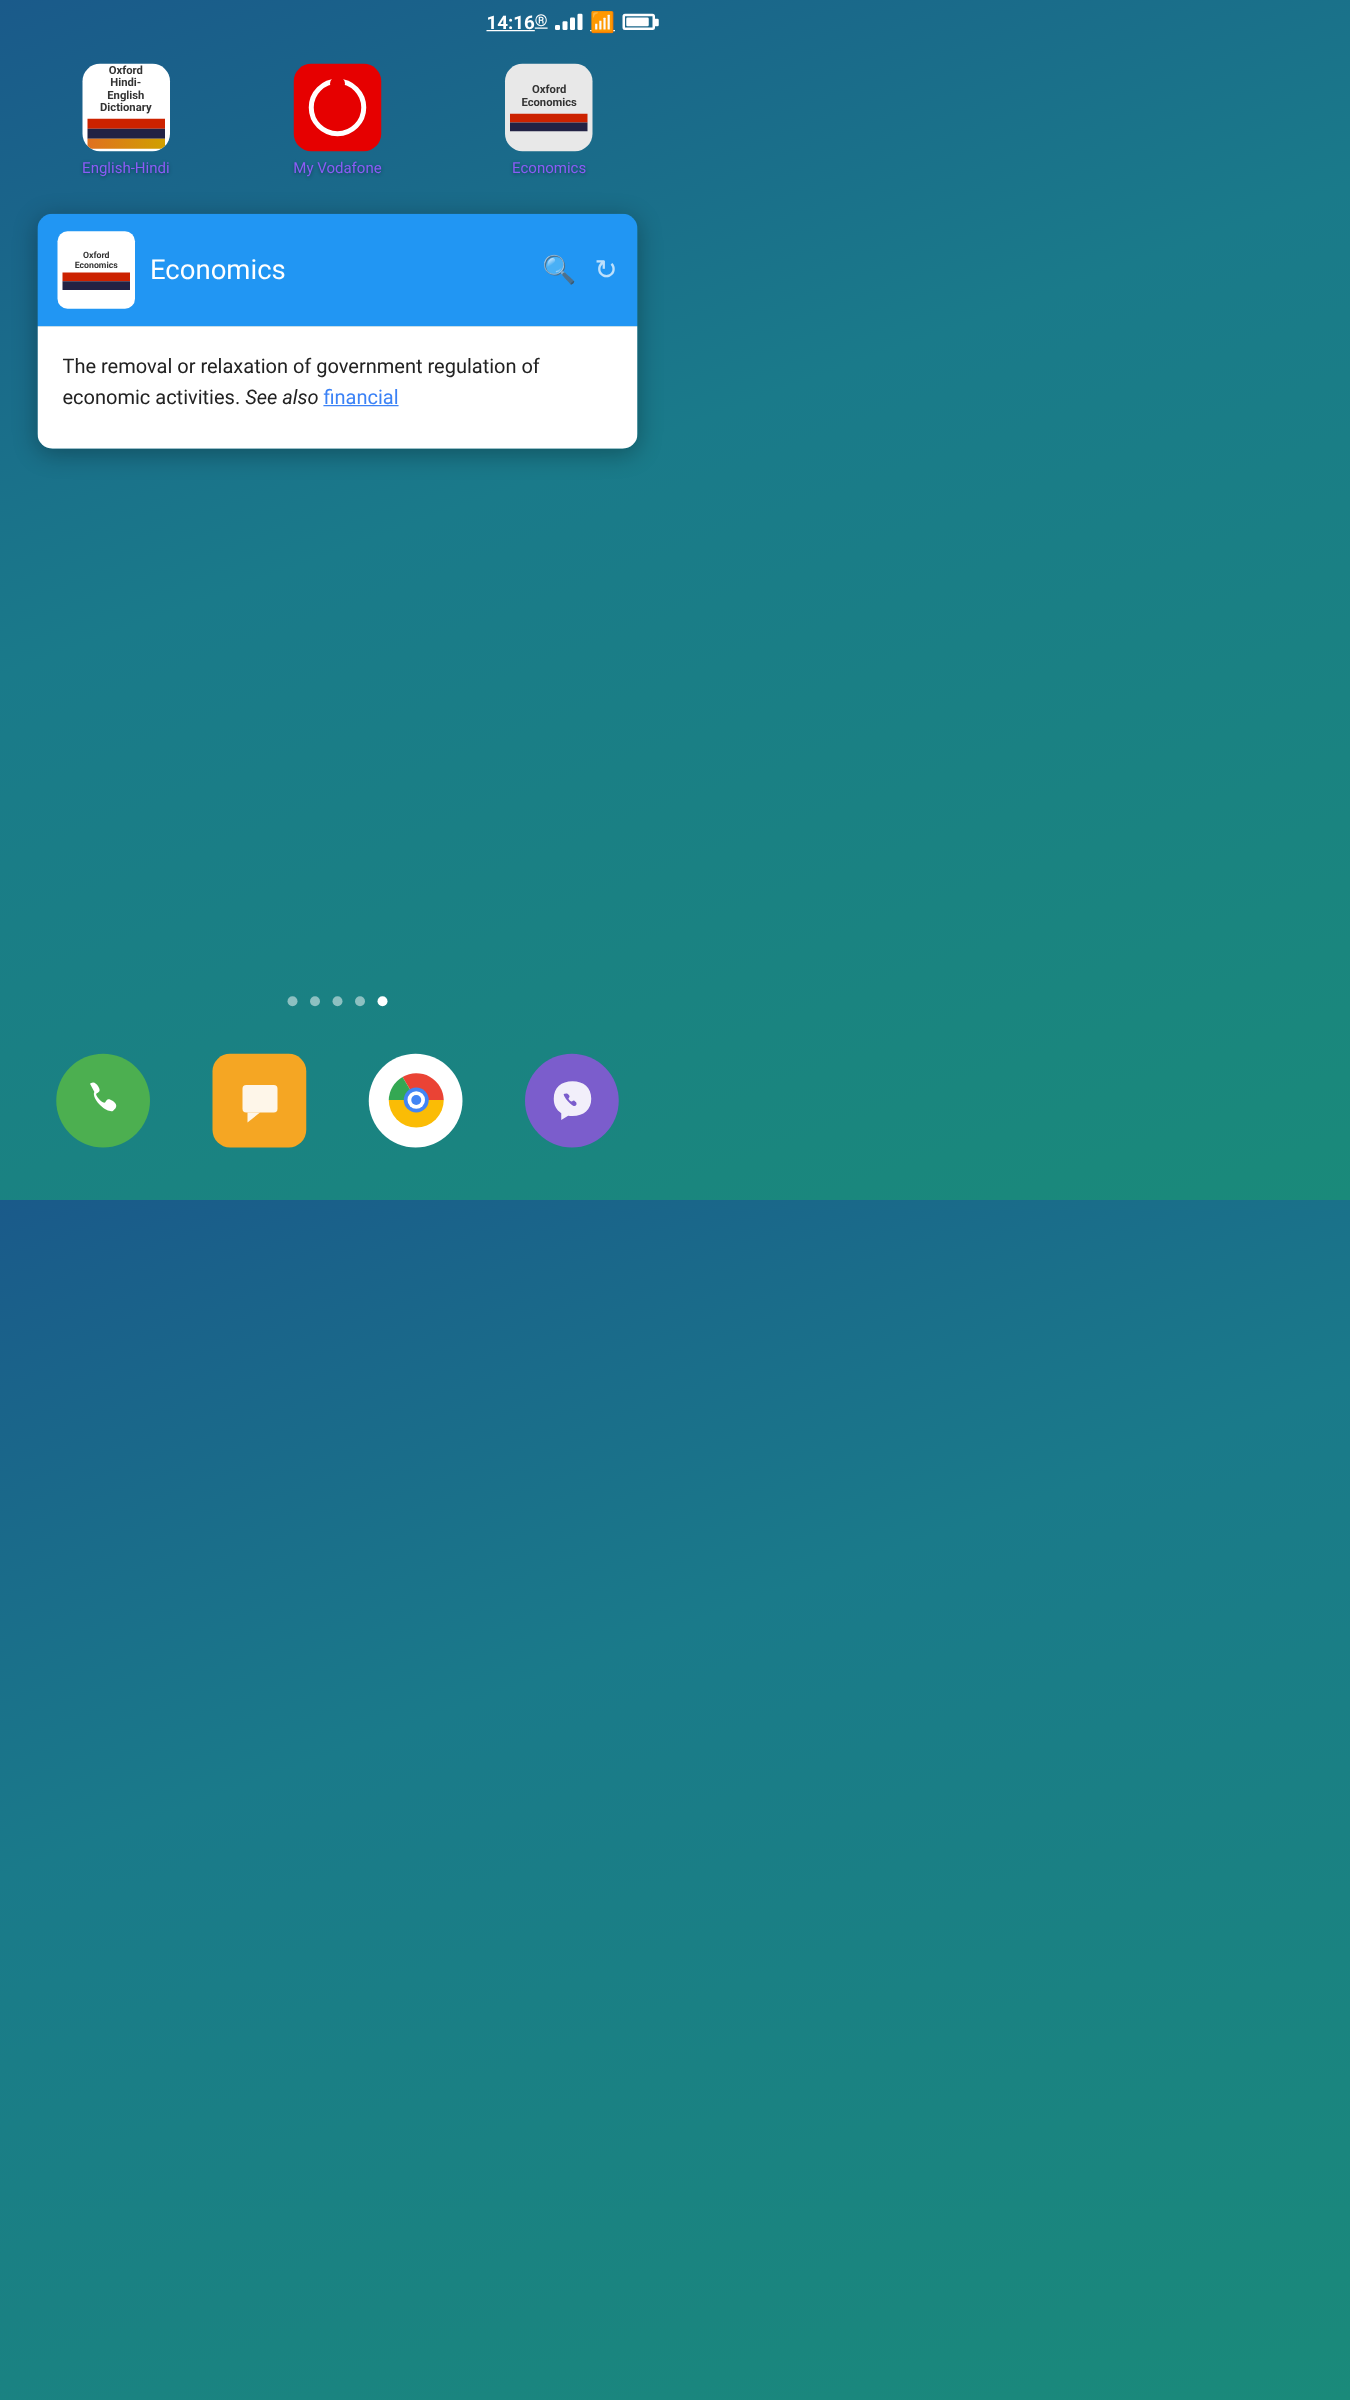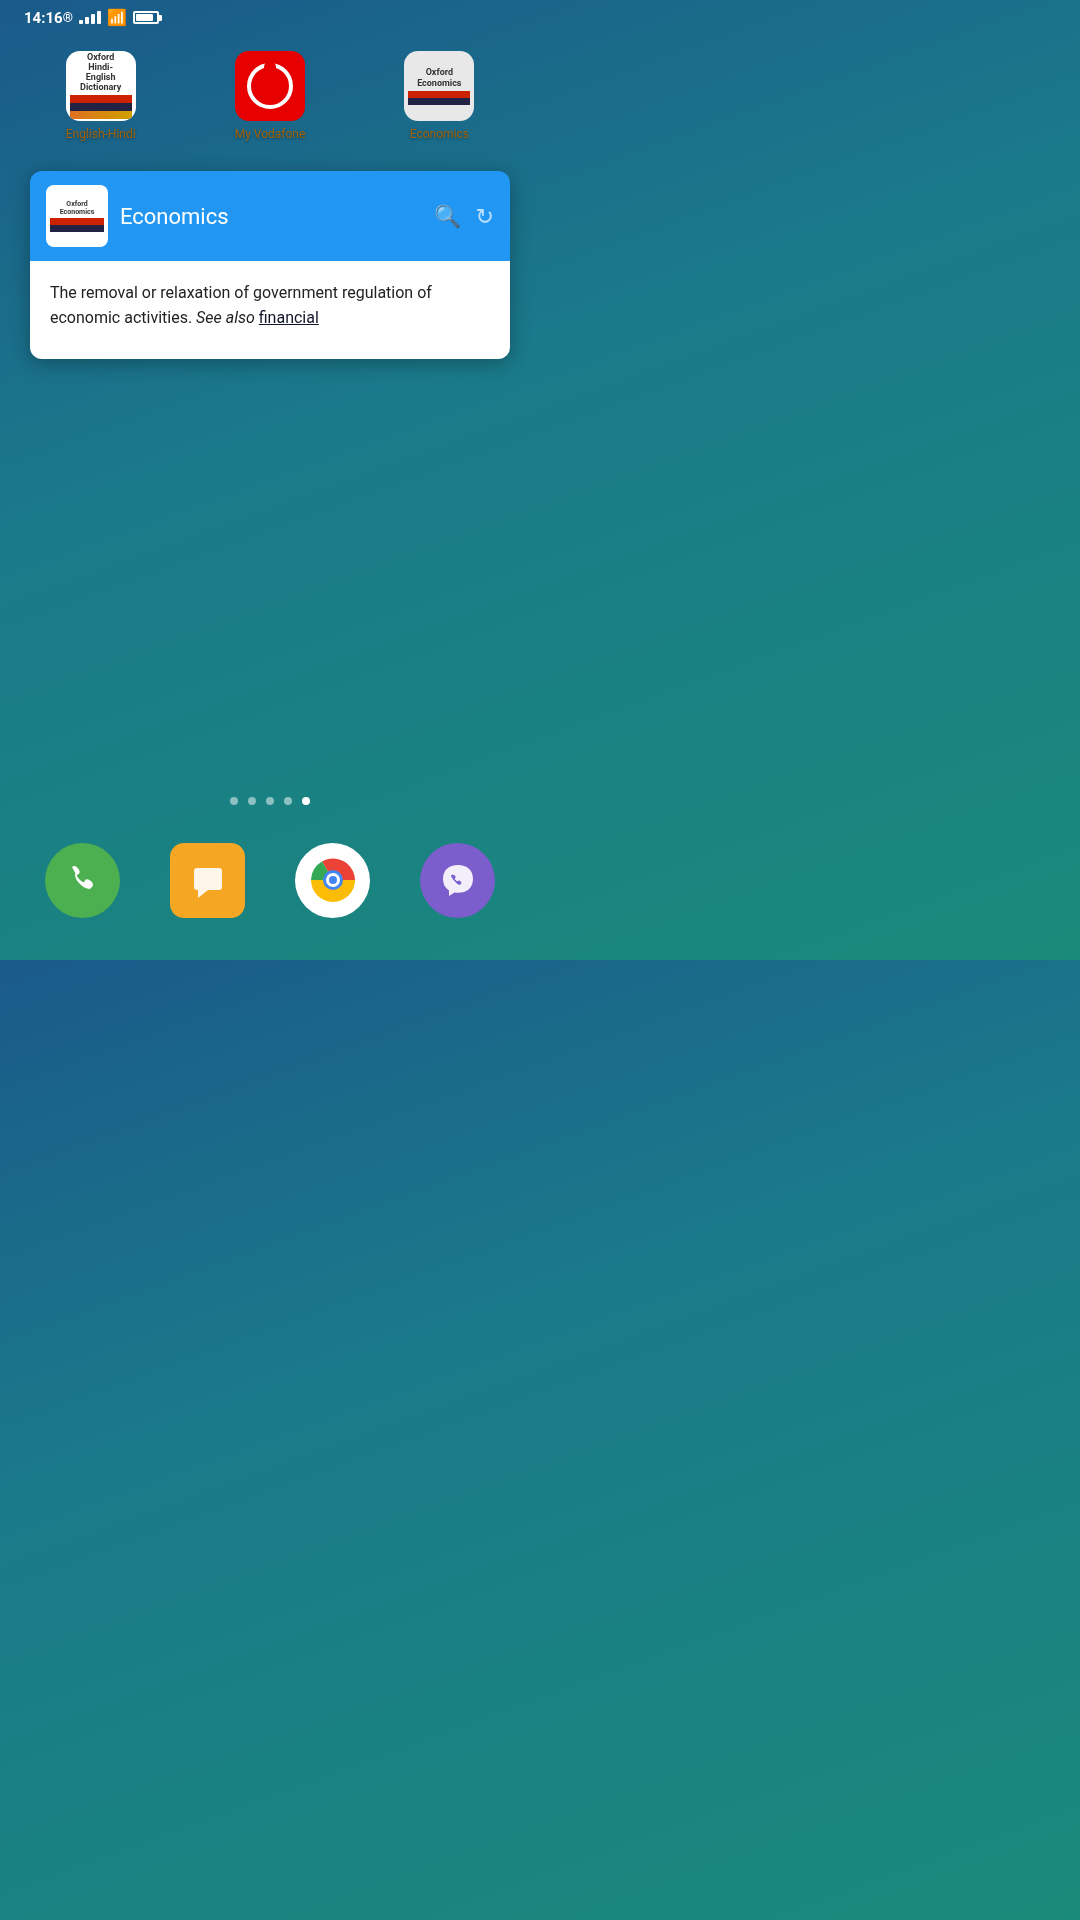--- a/index.html
+++ b/index.html
@@ -10,26 +10,27 @@
       height: 960px;
       background: linear-gradient(160deg, #1a5a8a 0%, #1a7a8a 40%, #1a8a7a 100%);
       font-family: 'Roboto', Arial, sans-serif;
       overflow: hidden;
       position: relative;
     }
 
     
     .status-bar {
       display: flex;
-      justify-content: flex-start;
-      align-items: center;
-      padding: 8px 16px 4px 24px;
+      justify-content: flex-end;
+      align-items: center;
+      padding: 8px 16px 4px 4px;
       color: white;
       font-size: 14px;
       font-weight: 500;
+      text-decoration: underline;
     }
 
     .status-bar-time {
       font-size: 15px;
       font-weight: bold;
     }
 
     .status-bar-icons {
       display: flex;
       align-items: center;
@@ -96,21 +97,21 @@
       height: 70px;
       border-radius: 14px;
       display: flex;
       align-items: center;
       justify-content: center;
       overflow: hidden;
       position: relative;
     }
 
     .app-label {
-      color: #a16207;
+      color: #8b5cf6;
       font-size: 12px;
       text-align: center;
       text-shadow: 0 1px 3px rgba(0,0,0,0.4);
     }
 
     
     .icon-oxford-hindi {
       background: white;
       flex-direction: column;
       padding: 4px;
@@ -306,21 +307,21 @@
       margin-bottom: 10px;
     }
 
     .word-definition {
       font-size: 16px;
       color: #222;
       line-height: 1.55;
     }
 
     .word-link {
-      color: #0f172a;
+      color: #3b82f6;
       text-decoration: underline;
     }
 
     
     .page-dots {
       display: flex;
       justify-content: center;
       gap: 10px;
       position: absolute;
       bottom: 155px;

